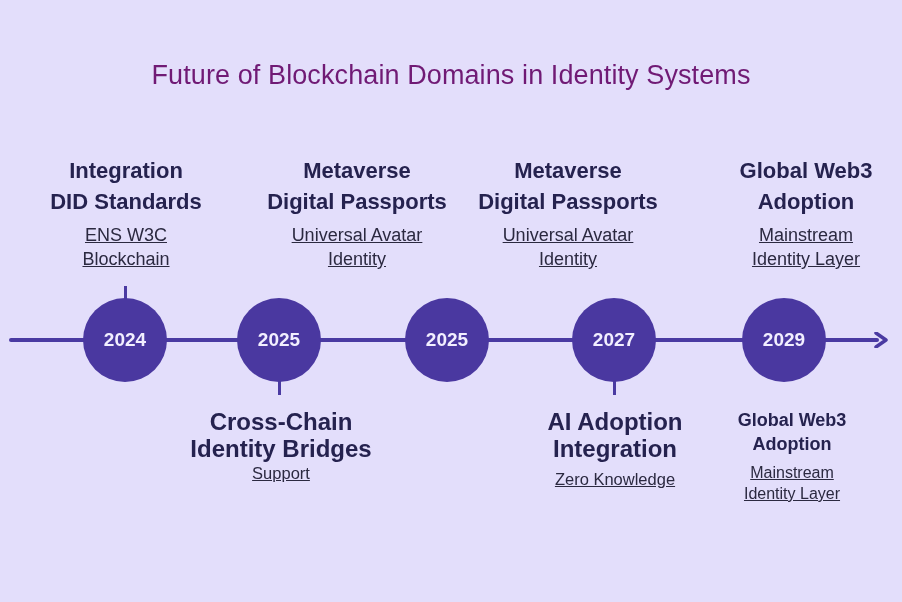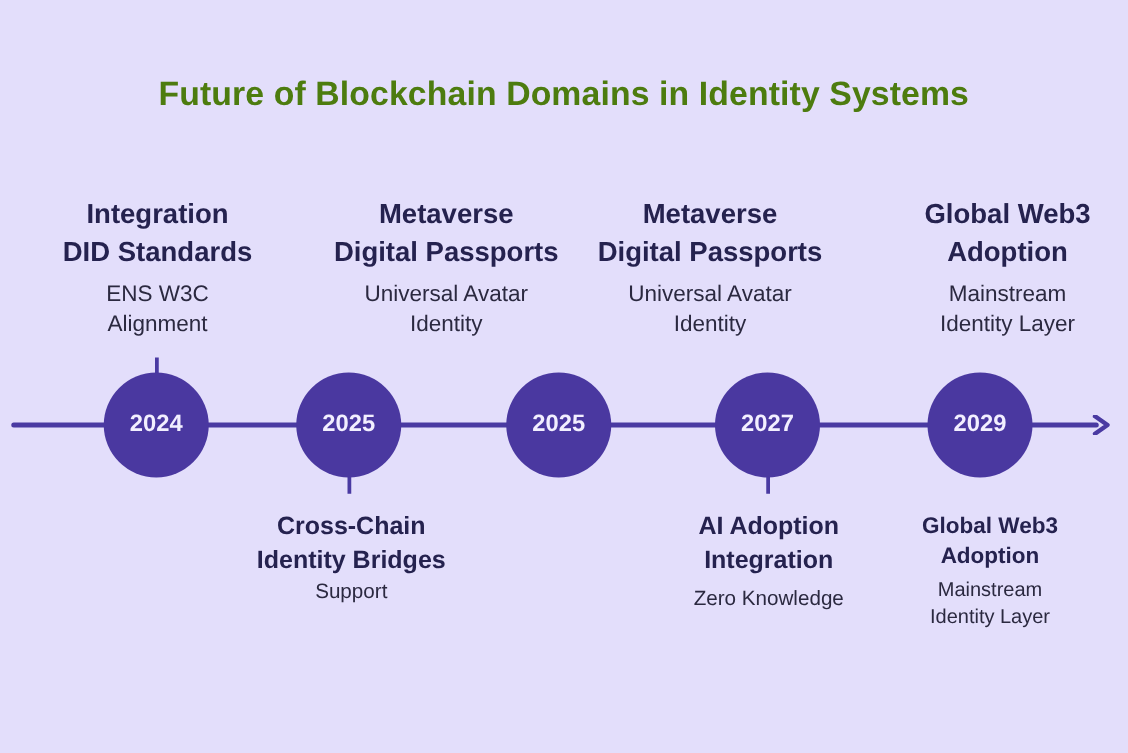--- a/index.html
+++ b/index.html
@@ -1,28 +1,28 @@
 <!DOCTYPE html>
 <html><head>
 <meta charset="utf-8">
 <style>
   html, body { margin:0; padding:0; }
   body { width:902px; height:602px; background:#e3defb; position:relative; overflow:hidden; font-family:"Liberation Sans", sans-serif; }
-  .title { position:absolute; top:60px; left:0; width:902px; text-align:center; font-size:27px; font-weight:700; color:#4d7c0f; letter-spacing:0.1px; }
+  .title { position:absolute; top:60px; left:0; width:902px; text-align:center; font-size:27px; font-weight:400; color:#701a75; letter-spacing:0.1px; }
   .axis { position:absolute; left:9px; top:338px; width:870px; height:4px; background:#4a3aa2; border-radius:2px; }
   .arrow { position:absolute; left:870px; top:332px; width:0; height:0; }
   .arrow svg { position:absolute; left:0; top:0; }
   .node { position:absolute; width:84px; height:84px; border-radius:50%; background:#4a38a0; color:#f2efff; font-weight:700; font-size:19px; display:flex; align-items:center; justify-content:center; }
   .tick { position:absolute; width:3px; height:14px; background:#4a3aa2; }
   .label { position:absolute; text-align:center; transform:translateX(-50%); white-space:nowrap; }
   .label .h { font-weight:700; color:#25224f; }
-  .label .s { color:#2b2940; }
+  .label .s { color:#2b2940;text-decoration:underline; }
   .top .h { font-size:22px; line-height:31px; }
   .top .s { font-size:18px; line-height:24px; margin-top:6px; }
-  .bot .h { font-size:20px; line-height:27px; }
+  .bot .h { font-size:24px; line-height:27px; }
   .bot .s { font-size:16.5px; line-height:23px; margin-top:6px; }
 </style>
 </head>
 <body>
 
 <div class="title">Future of Blockchain Domains in Identity Systems</div>
 
 <div class="axis"></div>
 <div class="arrow">
   <svg width="20" height="16" viewBox="0 0 20 16">
@@ -37,21 +37,21 @@
 <div class="node" style="left:83px;top:298px;">2024</div>
 <div class="node" style="left:237px;top:298px;">2025</div>
 <div class="node" style="left:405px;top:298px;">2025</div>
 <div class="node" style="left:572px;top:298px;">2027</div>
 <div class="node" style="left:742px;top:298px;">2029</div>
 
 <div class="label top" style="left:126px;top:155px;">
   <div class="h">Integration</div>
   <div class="h">DID Standards</div>
   <div class="s">ENS W3C</div>
-  <div class="s" style="margin-top:0">Alignment</div>
+  <div class="s" style="margin-top:0">Blockchain</div>
 </div>
 <div class="label top" style="left:357px;top:155px;">
   <div class="h">Metaverse</div>
   <div class="h">Digital Passports</div>
   <div class="s">Universal Avatar</div>
   <div class="s" style="margin-top:0">Identity</div>
 </div>
 <div class="label top" style="left:568px;top:155px;">
   <div class="h">Metaverse</div>
   <div class="h">Digital Passports</div>

